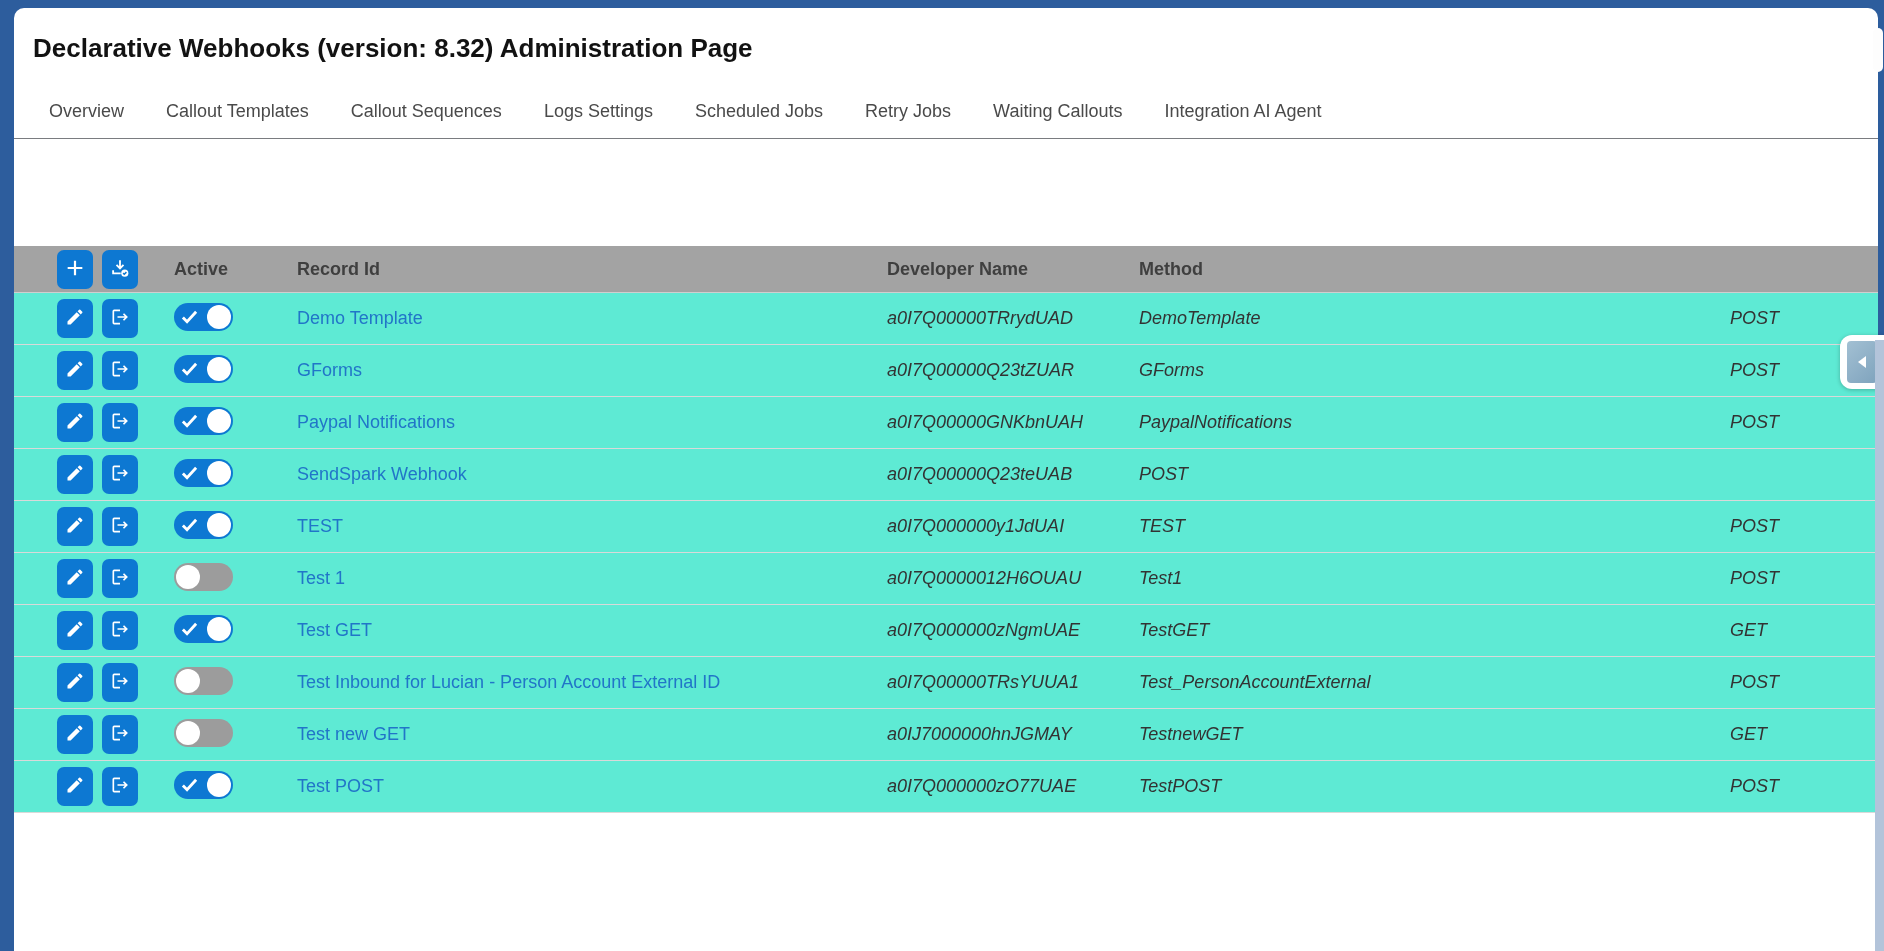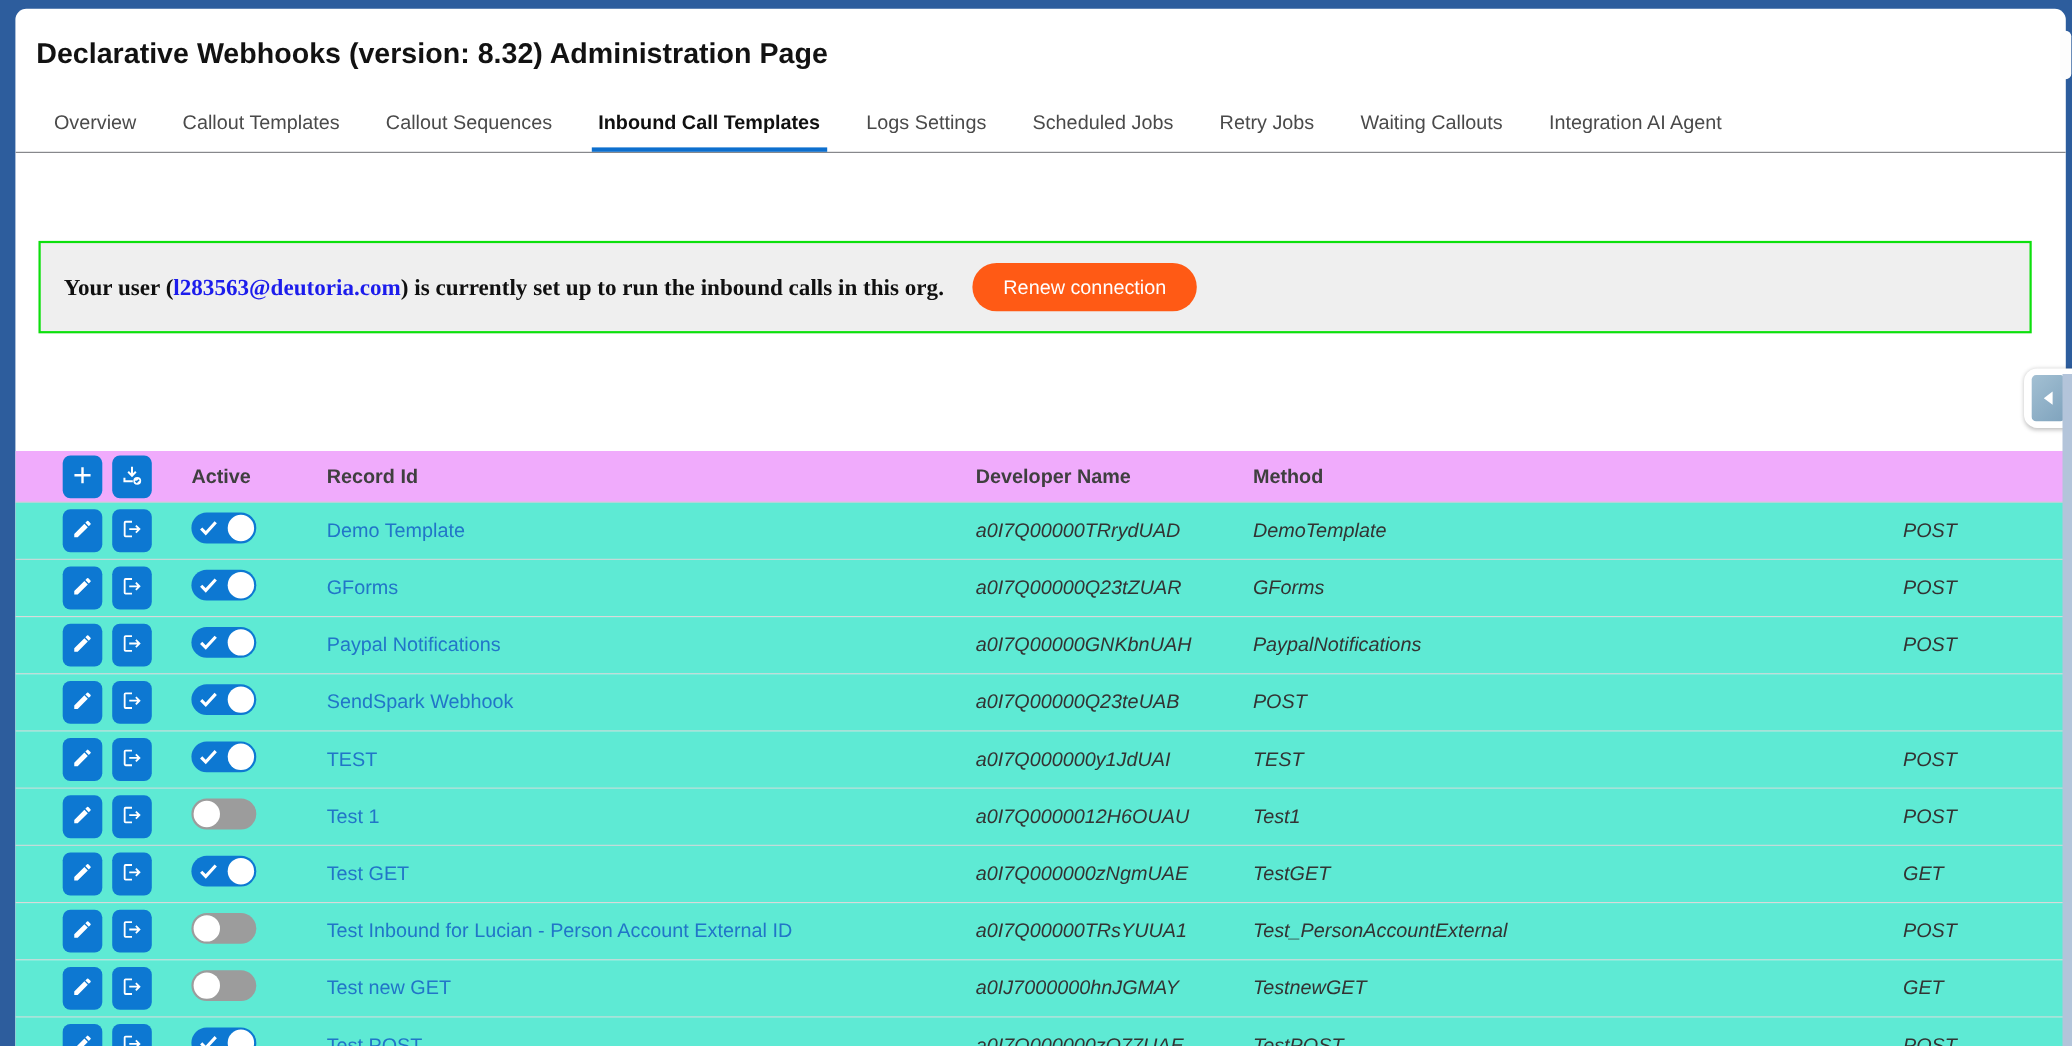--- a/index.html
+++ b/index.html
@@ -57,21 +57,21 @@
     display:flex;align-items:center;justify-content:center;
   }
   
   .tablewrap{margin-top:107px;}
   .trow{
     display:grid;
     grid-template-columns:117px 123px 590px 252px 591px 1fr;
     padding-left:43px;align-items:center;
   }
   .thead{
-    background:#f0abfc;height:46px;border-bottom:1px solid #cfcfcf;
+    background:#a3a3a3;height:46px;border-bottom:1px solid #cfcfcf;
   }
   .thead .hlabel{font-size:18px;font-weight:bold;color:#3f3f3f;}
   .tbody .trow{height:51px;border-bottom:1px solid #d9d9d9;background:#5eead4;}
   .cell{font-size:18px;color:#333;font-style:italic;}
   .name-link{font-size:18px;color:#2175c8;text-decoration:none;cursor:pointer;}
   .actions{display:flex;gap:9px;}
   .icon-btn{
     width:36px;height:39px;border:none;border-radius:7px;background:#0d78d2;
     display:flex;align-items:center;justify-content:center;cursor:pointer;padding:0;
   }
@@ -100,32 +100,27 @@
 </head>
 <body>
 
 <div class="card">
   <div class="page-title">Declarative Webhooks (version: 8.32) Administration Page</div>
 
   <div class="tabbar">
       <div class="tab">Overview</div>
       <div class="tab">Callout Templates</div>
       <div class="tab">Callout Sequences</div>
-      <div class="tab active">Inbound Call Templates</div>
       <div class="tab">Logs Settings</div>
       <div class="tab">Scheduled Jobs</div>
       <div class="tab">Retry Jobs</div>
       <div class="tab">Waiting Callouts</div>
       <div class="tab">Integration AI Agent</div>
     </div>
 
-  <div class="notice">
-    <span class="notice-text"><span>Your user (</span><a>l283563@deutoria.com</a><span>) is currently set up to run the inbound calls in this org.</span></span>
-    <button class="renew-btn">Renew connection</button>
-  </div>
 
   <div class="tablewrap">
     <div class="trow thead">
       <div class="actions">
         <button class="icon-btn">
           <span>
             <svg width="22" height="22" viewBox="0 0 24 24">
                 <path d="M12 4v16M4 12h16" stroke="#fff" stroke-width="2.4" fill="none"></path>
               </svg>
           </span>

